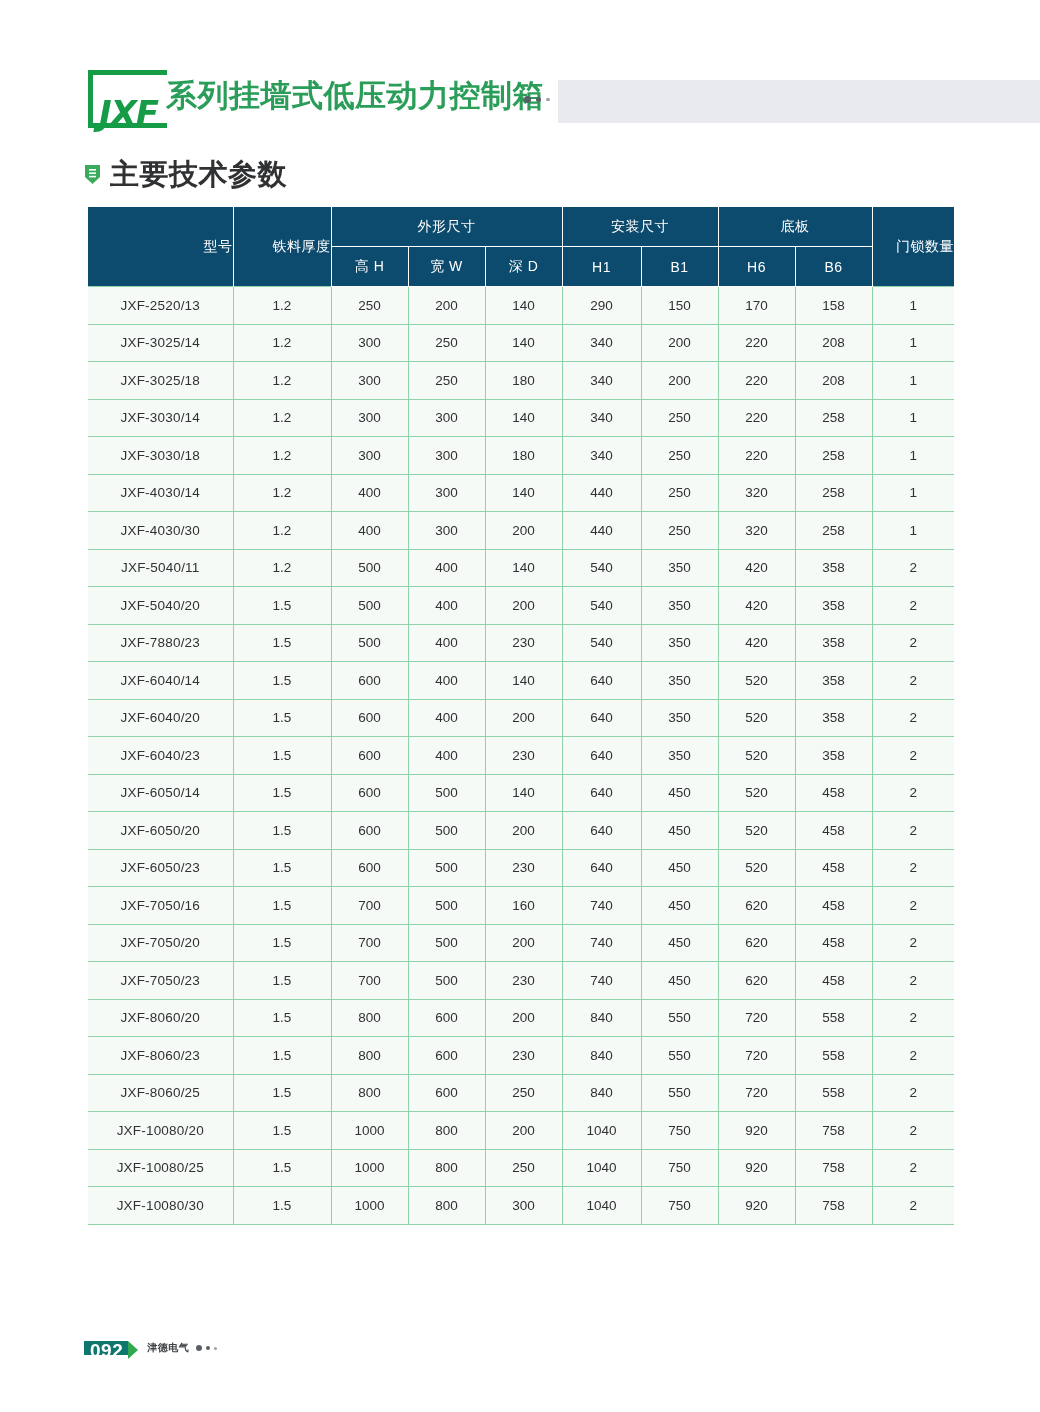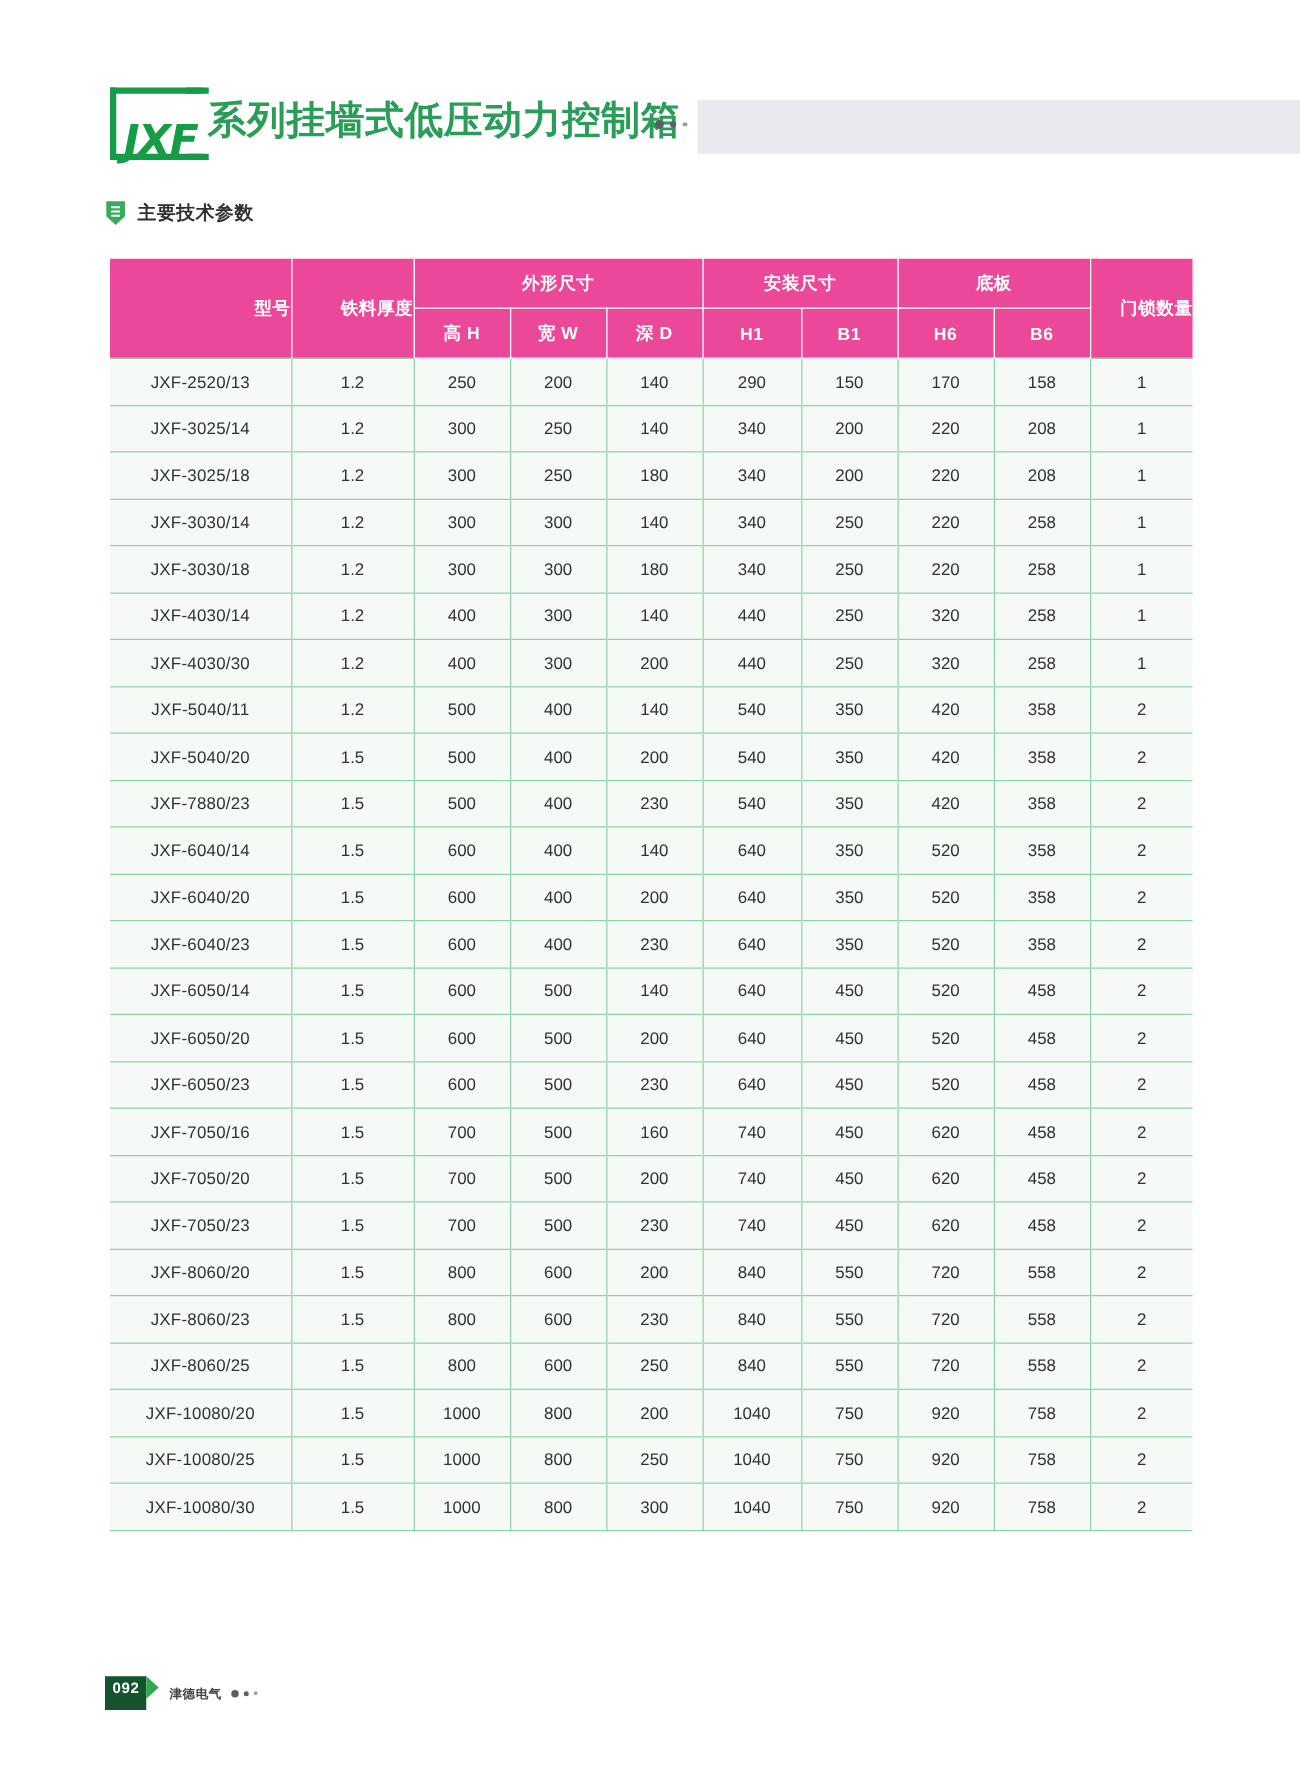--- a/index.html
+++ b/index.html
@@ -101,21 +101,21 @@
     align-items: center;
     gap: 9px;
   }
   .shield-icon {
     width: 17px;
     height: 21px;
     flex: none;
     display: block;
   }
   .section-title {
-    font-size: 15px;
+    font-size: 29px;
     font-weight: bold;
     color: #2f3133;
     letter-spacing: 0.5px;
     line-height: 1;
   }
 
   
   .spec-table {
     position: absolute;
     left: 88px;
@@ -126,23 +126,23 @@
   }
   .spec-table th,
   .spec-table td {
     text-align: center;
     vertical-align: middle;
     font-size: 13.5px;
     color: #2f3133;
     padding: 0;
   }
   .spec-table thead th {
-    background: #ec4899;
+    background: #0c4a6e;
     color: #ffffff;
-    font-weight: bold;
+    font-weight: normal;
     font-size: 14px;
     border-right: 1px solid #ffffff;
     border-bottom: 1px solid #ffffff;
     letter-spacing: 0.5px;
   }
   .spec-table thead th.last-col { border-right: none; }
   .spec-table thead th.no-bb { border-bottom: none; text-align: right; }
   .spec-table thead tr.r1 th { height: 39px; }
   .spec-table thead tr.r2 th { height: 39px; }
 
@@ -160,24 +160,24 @@
   
   .page-footer {
     position: absolute;
     left: 84px;
     top: 1341px;
     display: flex;
     align-items: center;
   }
   .page-num-badge {
     position: relative;
-    height: 27px;
-    background: #14532d;
+    height: 14px;
+    background: #0f766e;
     color: #ffffff;
-    font-size: 12px;
+    font-size: 19px;
     font-weight: bold;
     line-height: 19px;
     padding: 0 5px 0 6px;
     letter-spacing: 0.5px;
   }
   .page-num-badge::after {
     content: "";
     position: absolute;
     right: -10px;
     top: 0;

